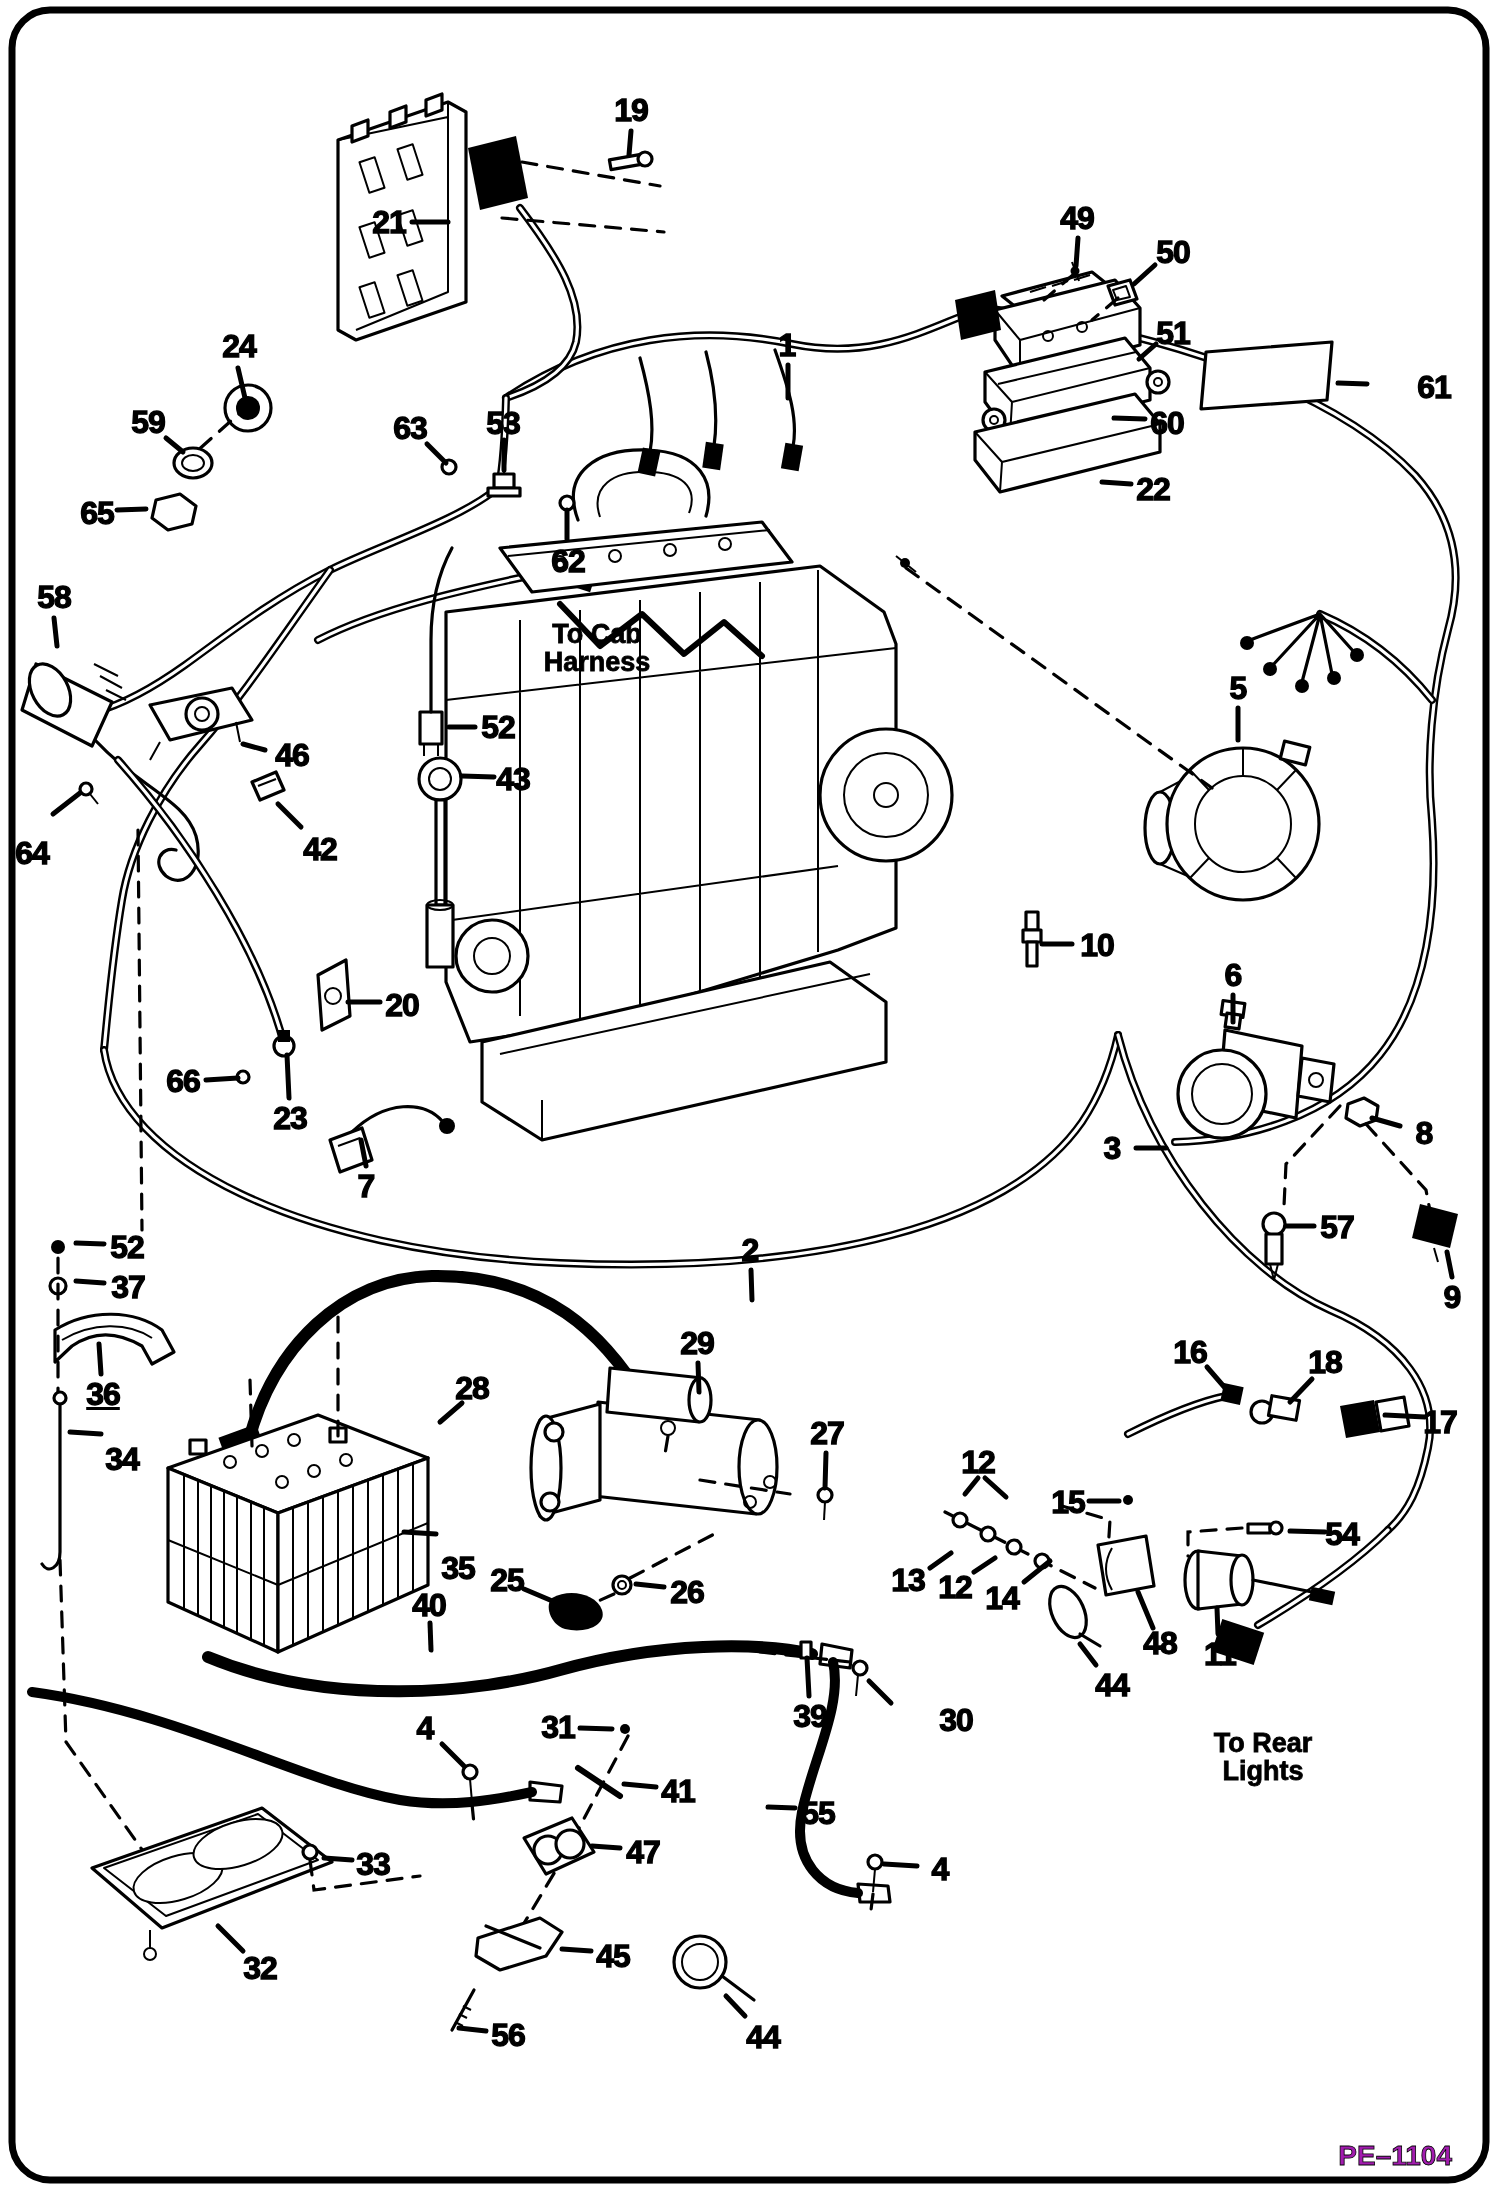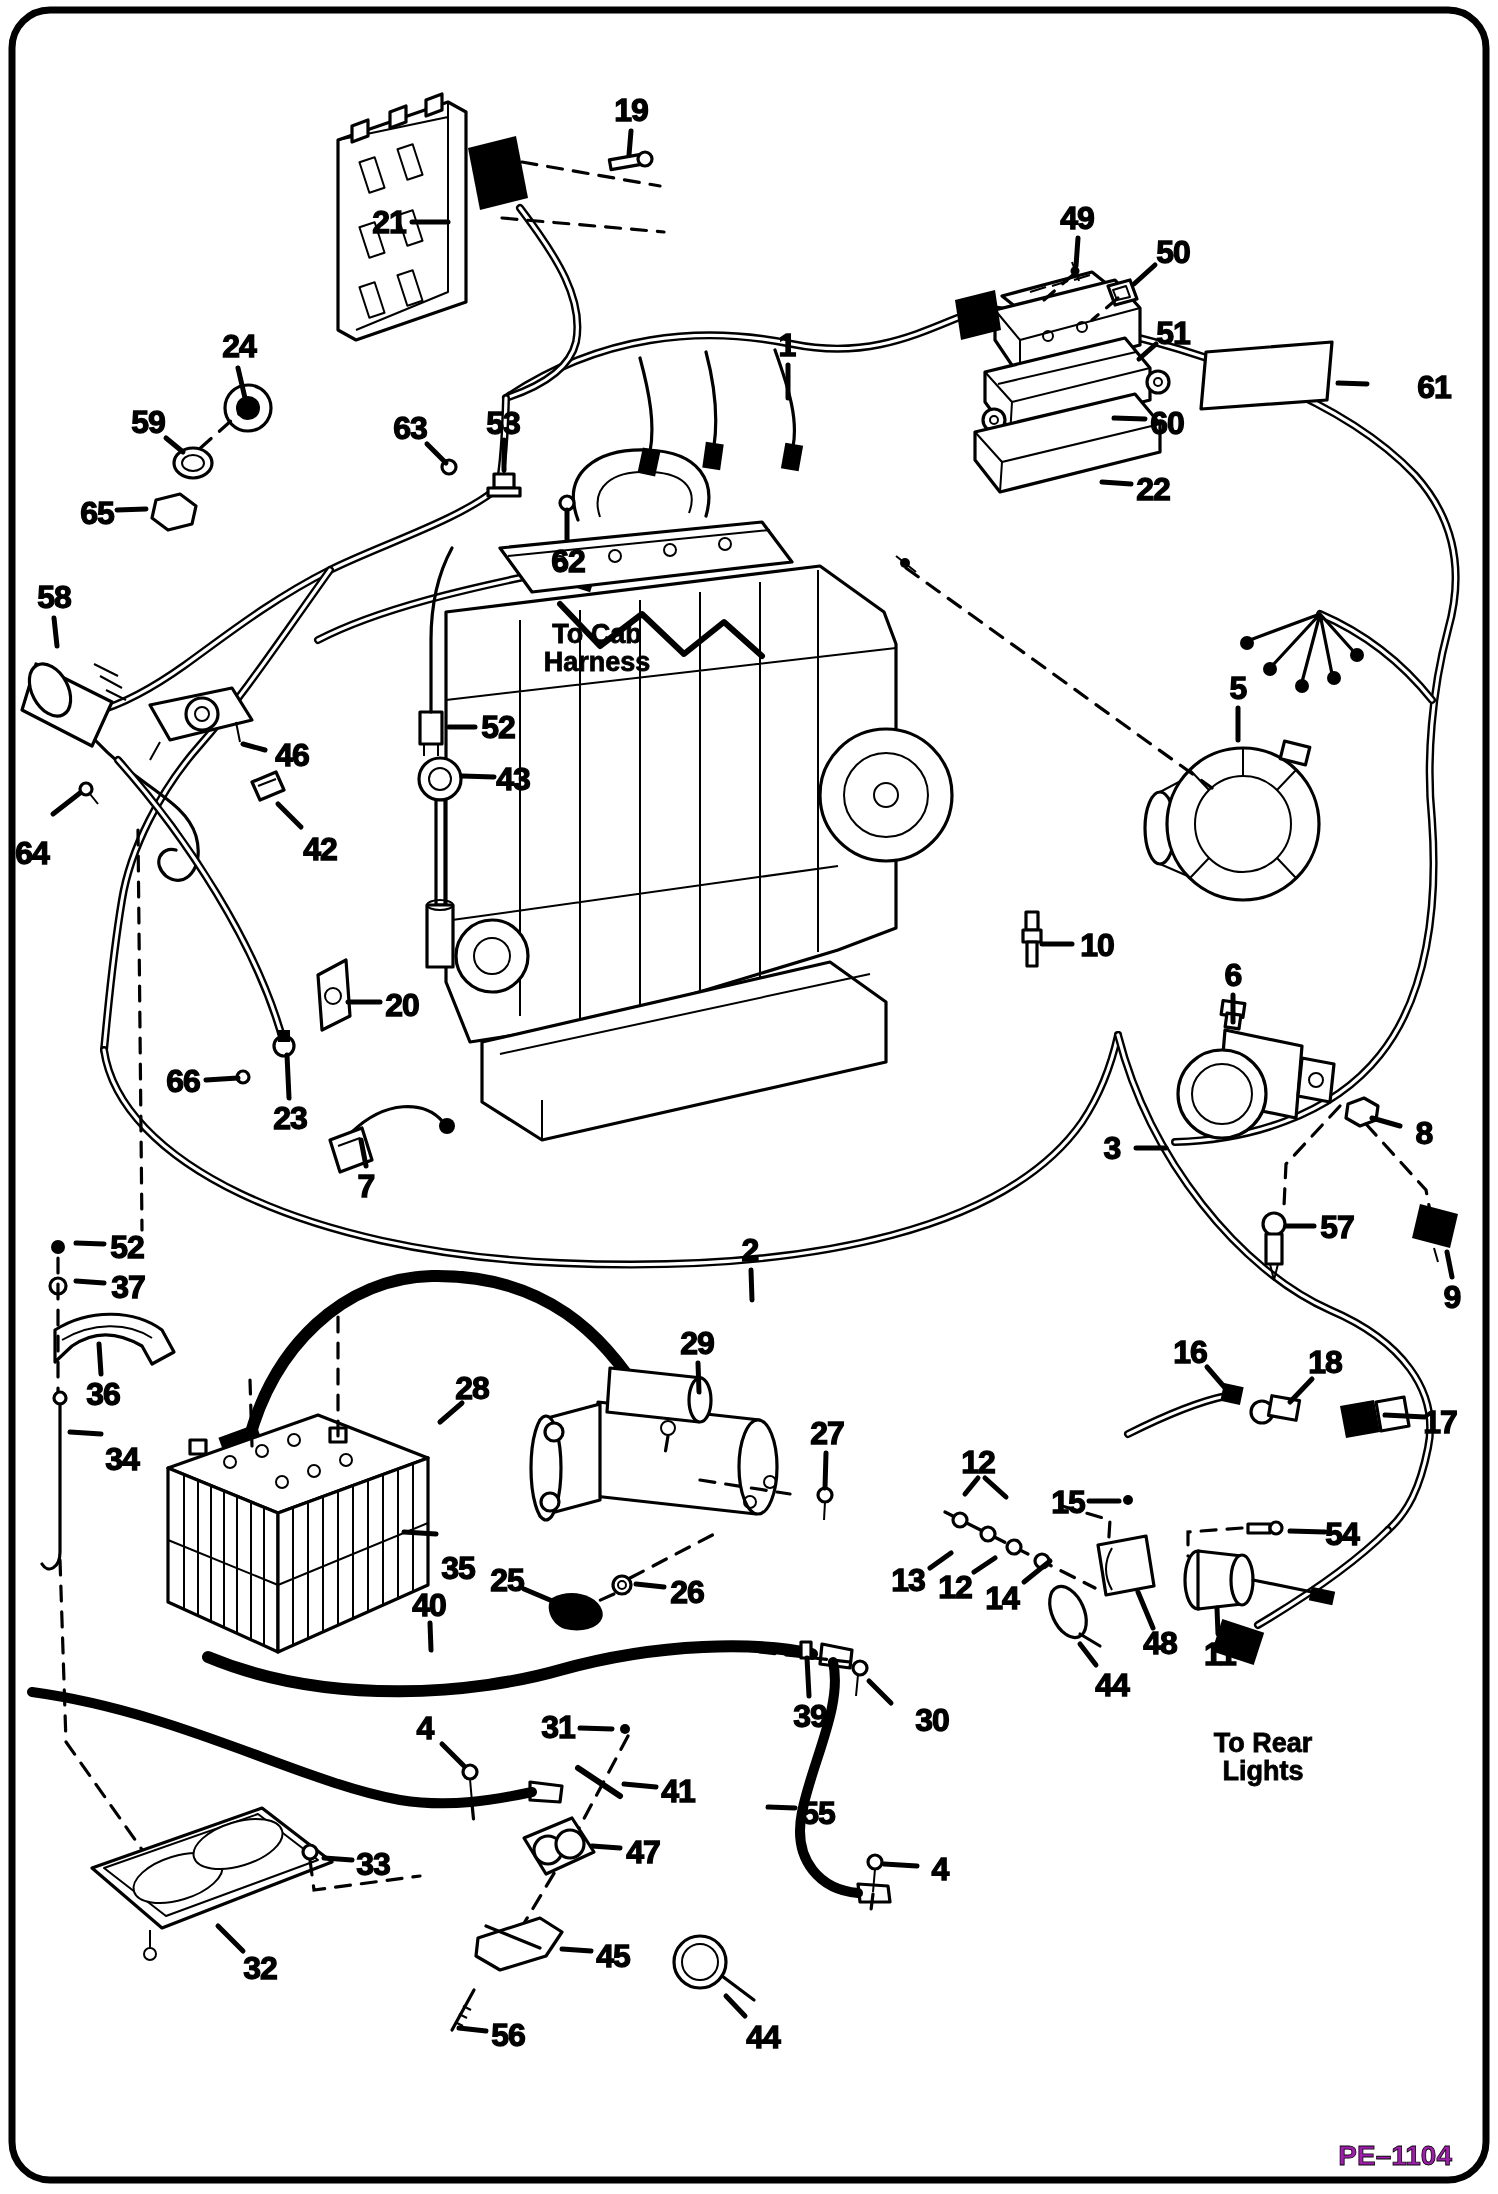--- a/index.html
+++ b/index.html
@@ -504,27 +504,27 @@
       <span class="callout" style="left: 402px; top: 1005px;">20</span>
       <span class="callout" style="left: 389px; top: 222px;">21</span>
       <span class="callout" style="left: 1153px; top: 489px;">22</span>
       <span class="callout" style="left: 290px; top: 1118px;">23</span>
       <span class="callout" style="left: 239px; top: 346px;">24</span>
       <span class="callout" style="left: 507px; top: 1580px;">25</span>
       <span class="callout" style="left: 687px; top: 1592px;">26</span>
       <span class="callout" style="left: 827px; top: 1433px;">27</span>
       <span class="callout" style="left: 472px; top: 1388px;">28</span>
       <span class="callout" style="left: 697px; top: 1343px;">29</span>
-      <span class="callout" style="left: 932px; top: 1720px;">30</span>
+      <span class="callout" style="left: 956px; top: 1720px;">30</span>
       <span class="callout" style="left: 558px; top: 1727px;">31</span>
       <span class="callout" style="left: 260px; top: 1968px;">32</span>
       <span class="callout" style="left: 373px; top: 1864px;">33</span>
       <span class="callout" style="left: 122px; top: 1438px; margin-top: 21px;">34</span>
       <span class="callout" style="left: 458px; top: 1540px; margin-top: 28px;">35</span>
-      <span class="callout" style="left: 103px; top: 1394px;">36</span>
+      <span class="callout" style="left: 103px; top: 1394px; text-decoration: underline;">36</span>
       <span class="callout" style="left: 128px; top: 1287px;">37</span>
       <span class="callout" style="left: 127px; top: 1247px;">52</span>
       <span class="callout" style="left: 810px; top: 1716px;">39</span>
       <span class="callout" style="left: 429px; top: 1605px;">40</span>
       <span class="callout" style="left: 678px; top: 1791px;">41</span>
       <span class="callout" style="left: 320px; top: 849px;">42</span>
       <span class="callout" style="left: 513px; top: 779px;">43</span>
       <span class="callout" style="left: 1112px; top: 1685px;">44</span>
       <span class="callout" style="left: 763px; top: 2037px;">44</span>
       <span class="callout" style="left: 613px; top: 1956px;">45</span>

